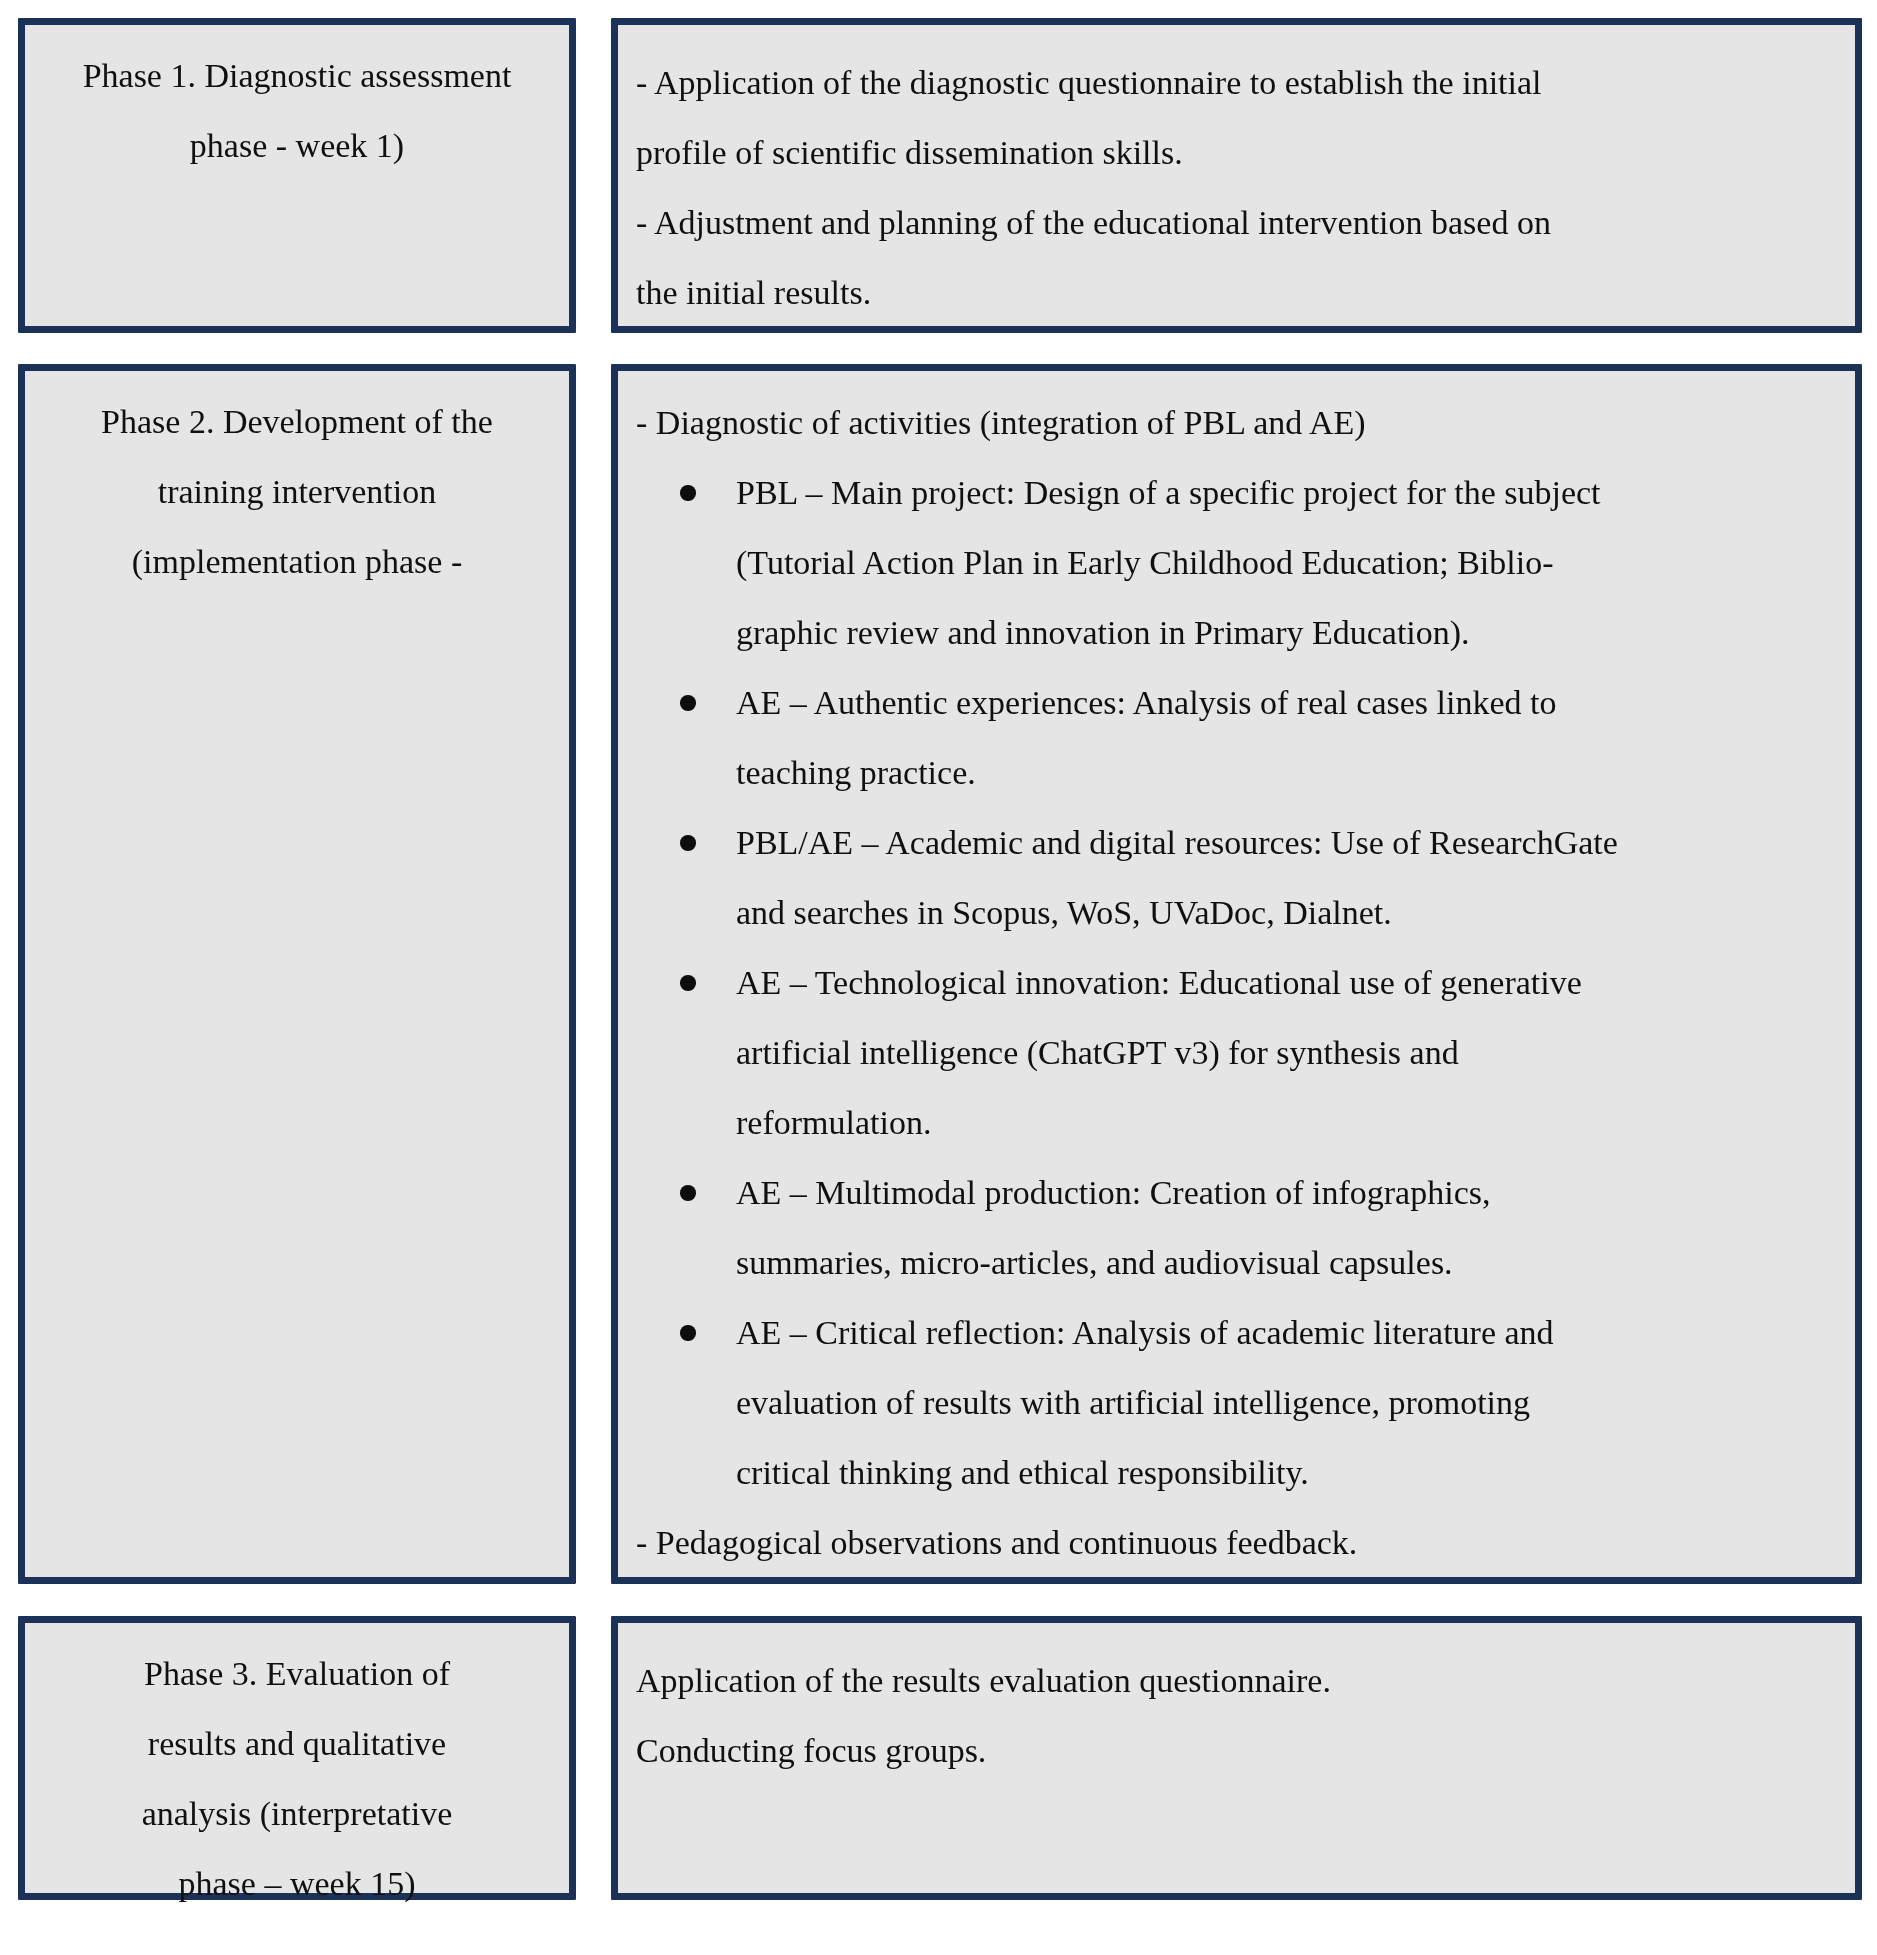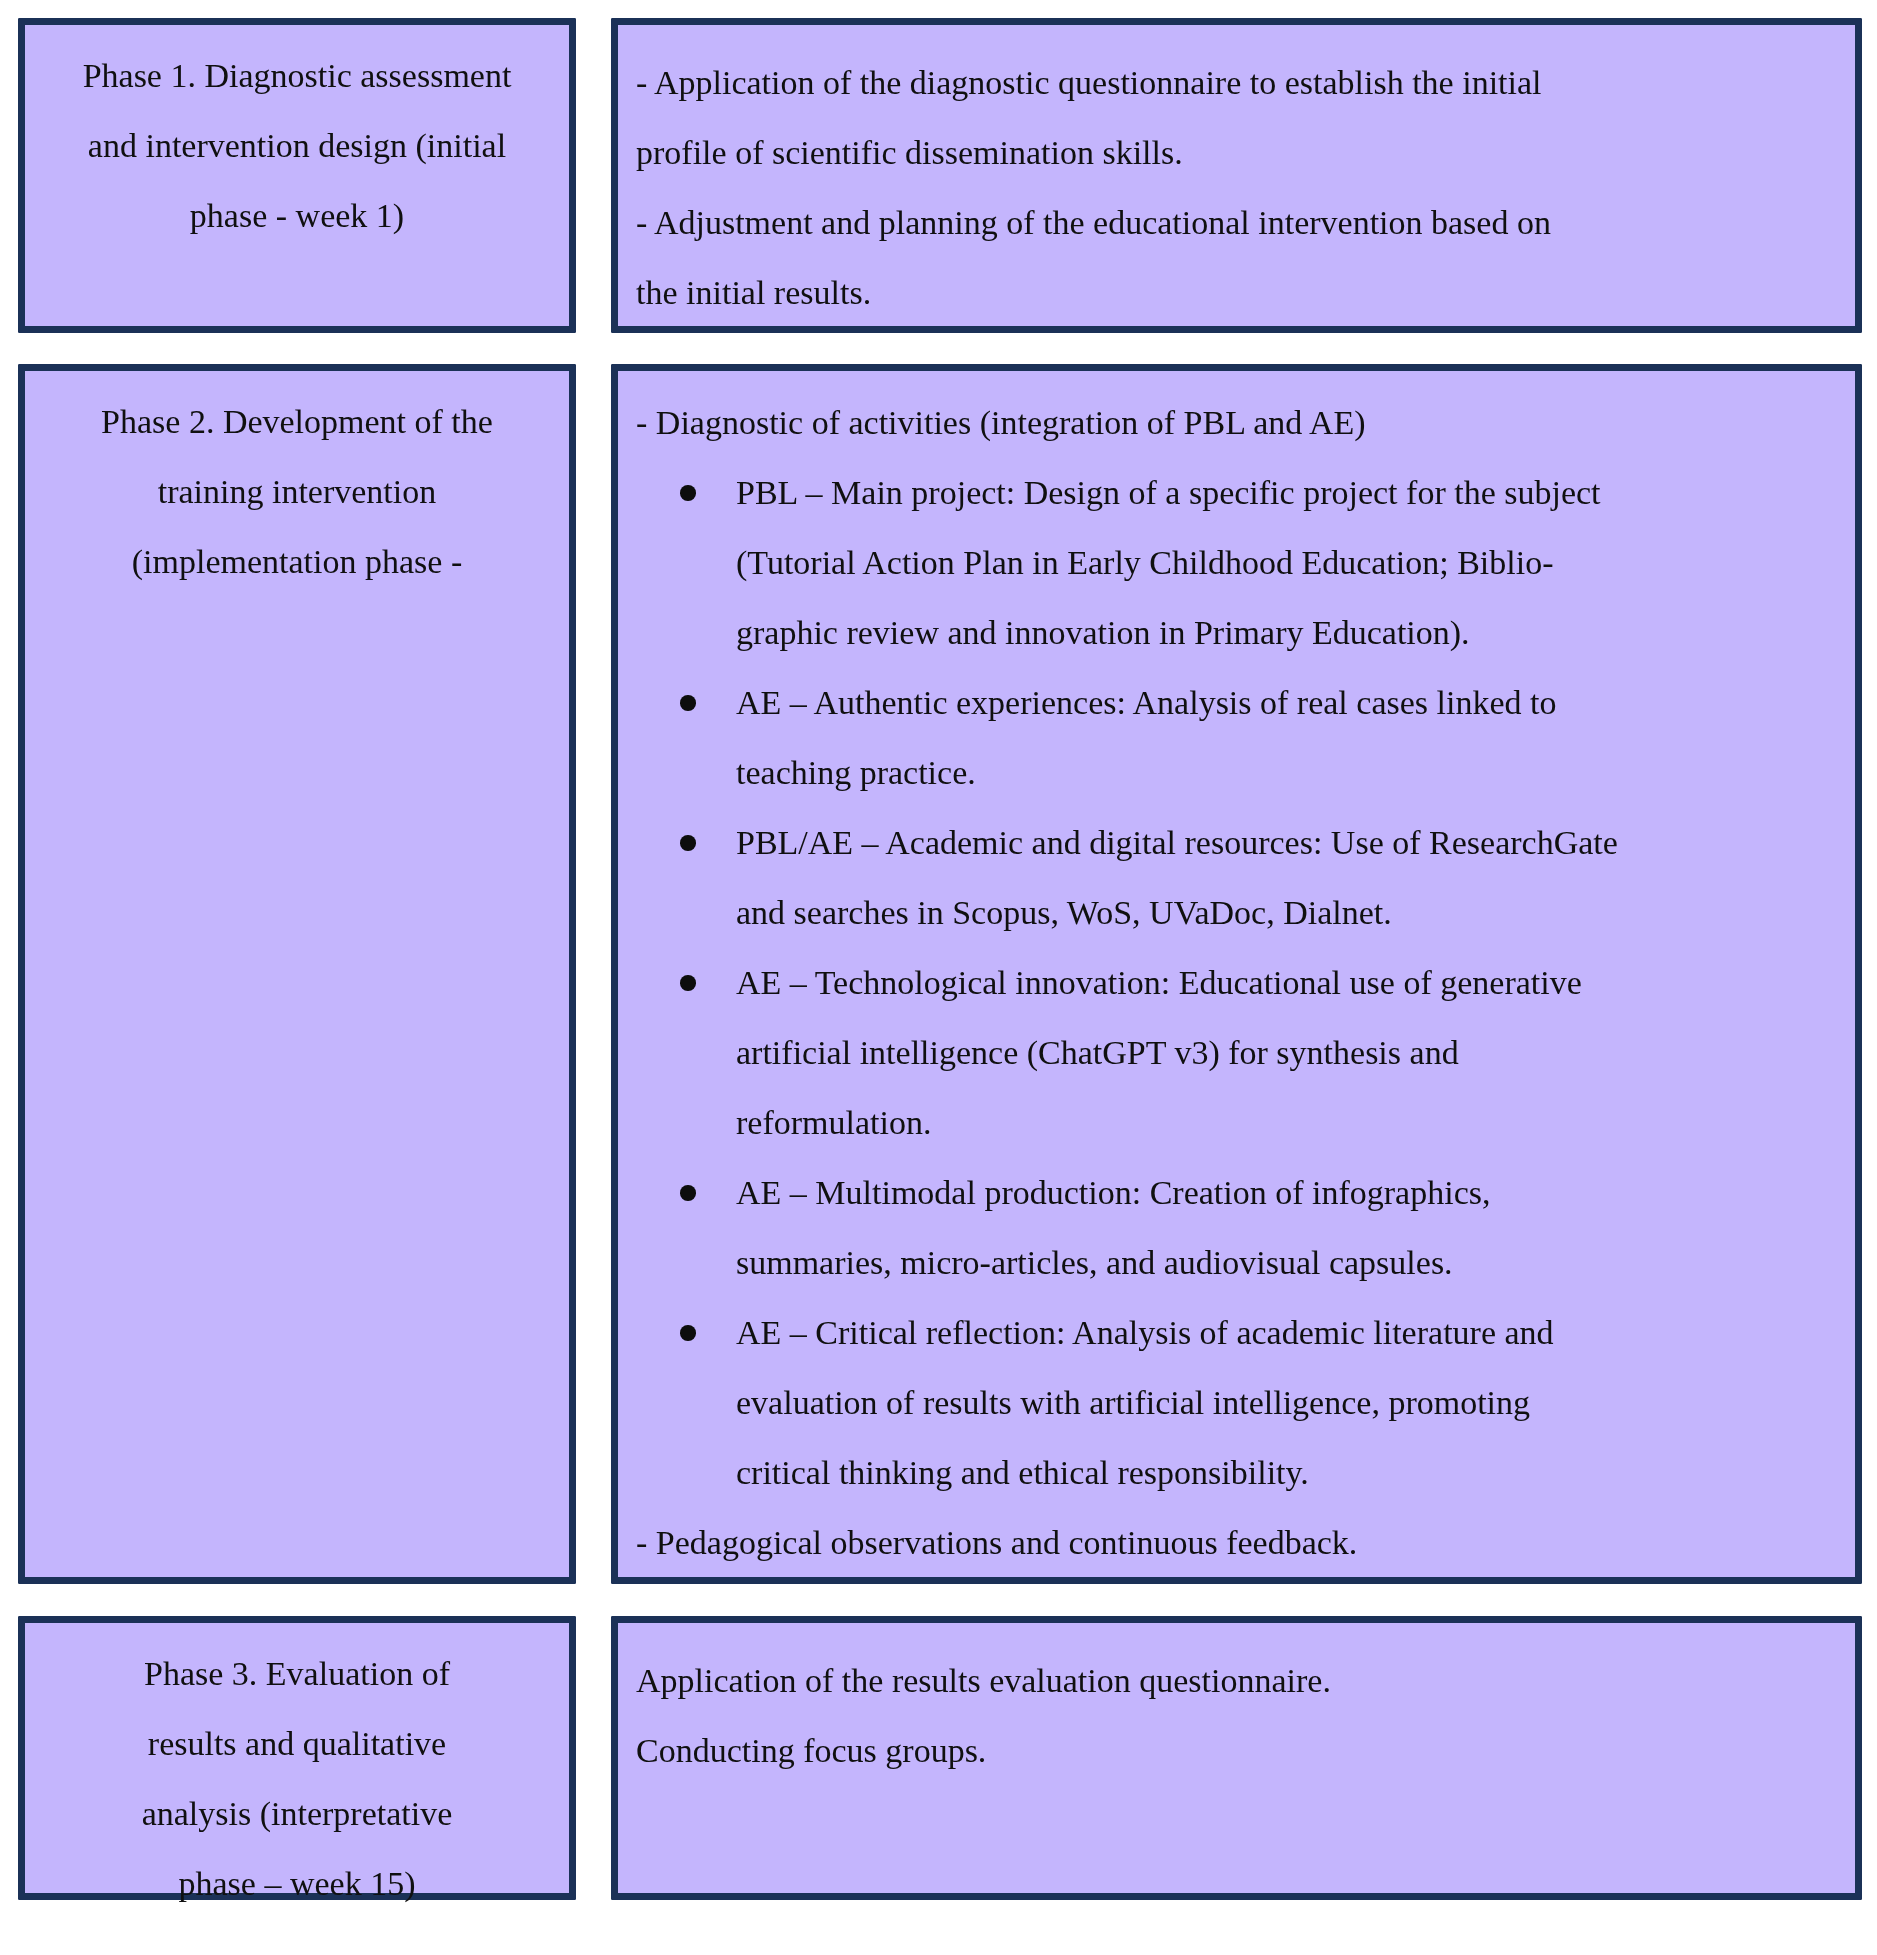--- a/index.html
+++ b/index.html
@@ -20,21 +20,21 @@
   }
   .row{
     display:grid;
     grid-template-columns:558px 1251px;
     column-gap:35px;
   }
   .row.r1{margin-bottom:31px;}
   .row.r2{margin-bottom:32px;}
   .cell{
     border:7.8px solid var(--border-navy);
-    background:#c4b5fd;
+    background:#e5e5e5;
     box-sizing:border-box;
     border-radius:1.2px;
   }
   .h1{height:315px;}
   .h2{height:1220px;}
   .h3{height:284px;}
   .phase-cell{
     text-align:center;
     padding:15.5px 4.8px 0 4.8px;
   }
@@ -61,21 +61,20 @@
     background:#0d0d0d;
   }
 </style>
 </head>
 <body>
 
 <div id="table-root">
     <div class="row r1">
       <div class="cell phase-cell h1">
         <div class="line">Phase 1. Diagnostic assessment</div>
-        <div class="line">and intervention design (initial</div>
         <div class="line">phase - week 1)</div>
       </div>
       <div class="cell act-cell h1">
         <div class="item plain">
           <div class="line">- Application of the diagnostic questionnaire to establish the initial</div>
           <div class="line">profile of scientific dissemination skills.</div>
         </div>
         <div class="item plain">
           <div class="line">- Adjustment and planning of the educational intervention based on</div>
           <div class="line">the initial results.</div>

